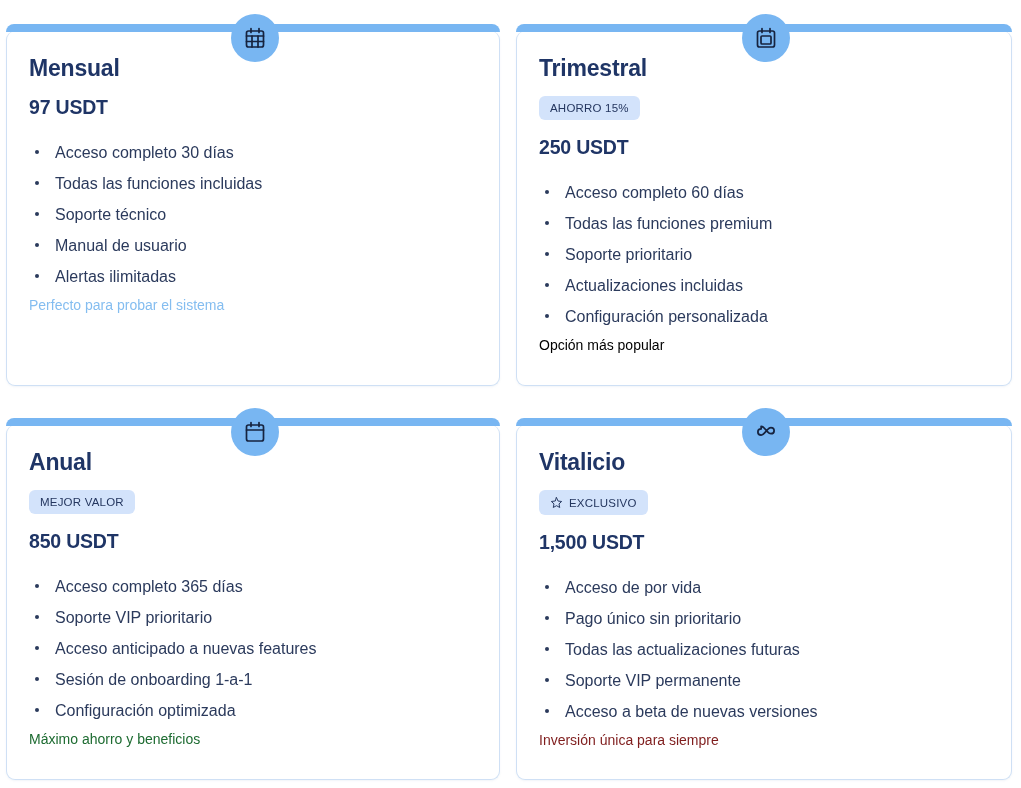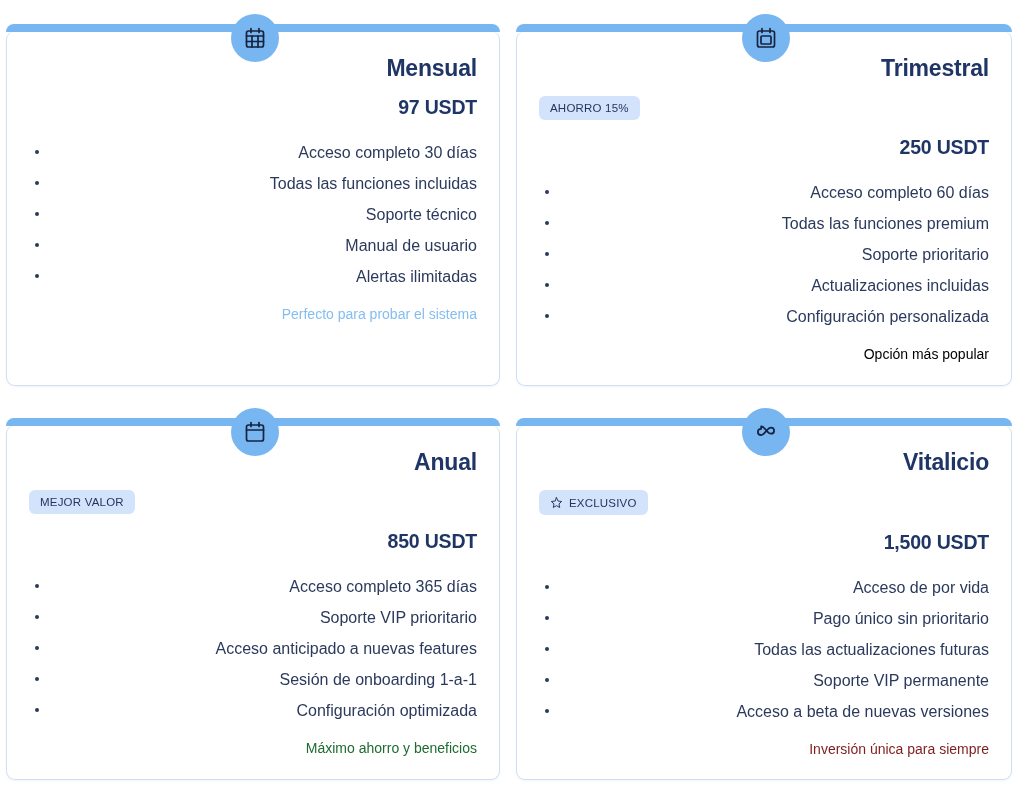--- a/index.html
+++ b/index.html
@@ -59,21 +59,20 @@
     justify-content: center;
     z-index: 5;
   }
   .badge-circle svg { display: block; }
   
   .card-body {
     padding: 24px 22px 18px 22px;
     height: 100%;
     display: flex;
     flex-direction: column;
-    text-align: right;
   }
   .plan-title {
     font-size: 23px;
     font-weight: bold;
     color: #1f3566;
     letter-spacing: -0.2px;
     margin-bottom: 14px;
   }
   .tag {
     display: inline-flex;
@@ -115,21 +114,21 @@
     content: "";
     position: absolute;
     left: 4px;
     top: 5px;
     width: 4px;
     height: 4px;
     border-radius: 50%;
     background: #2b3a5c;
   }
   .footnote {
-    margin-top: 21px;
+    margin-top: 12px;
     font-size: 14px;
     line-height: 1.2;
   }
 </style>
 </head>
 <body>
 
 <div class="grid">
 
   <div class="cell">

